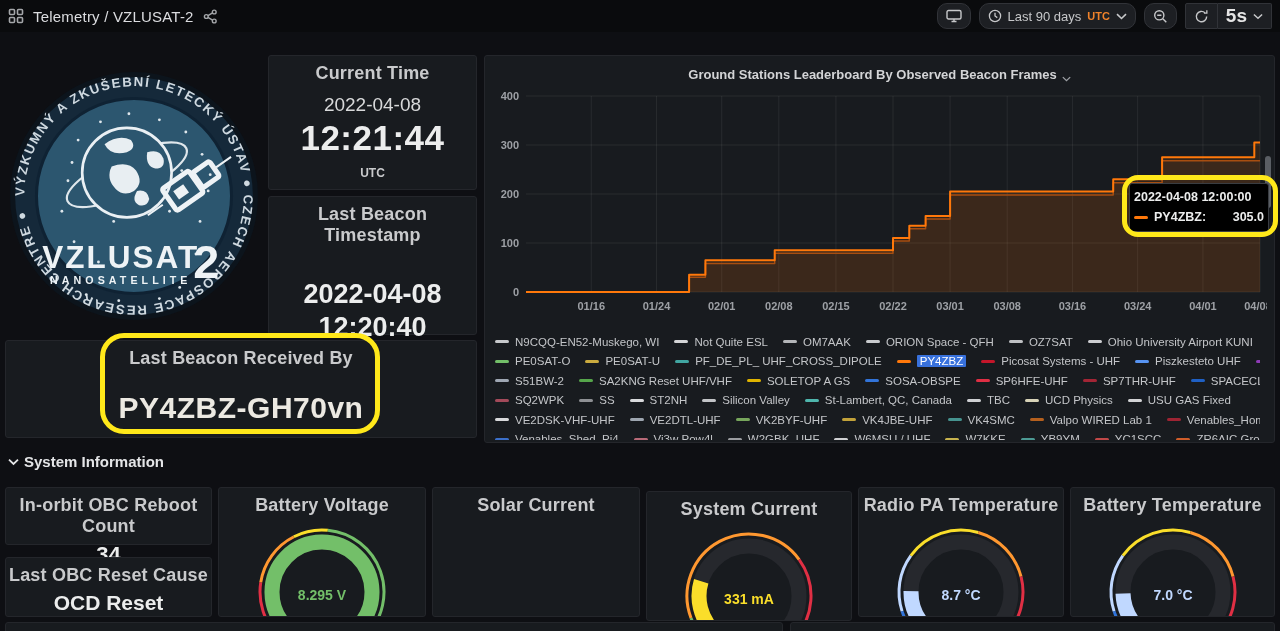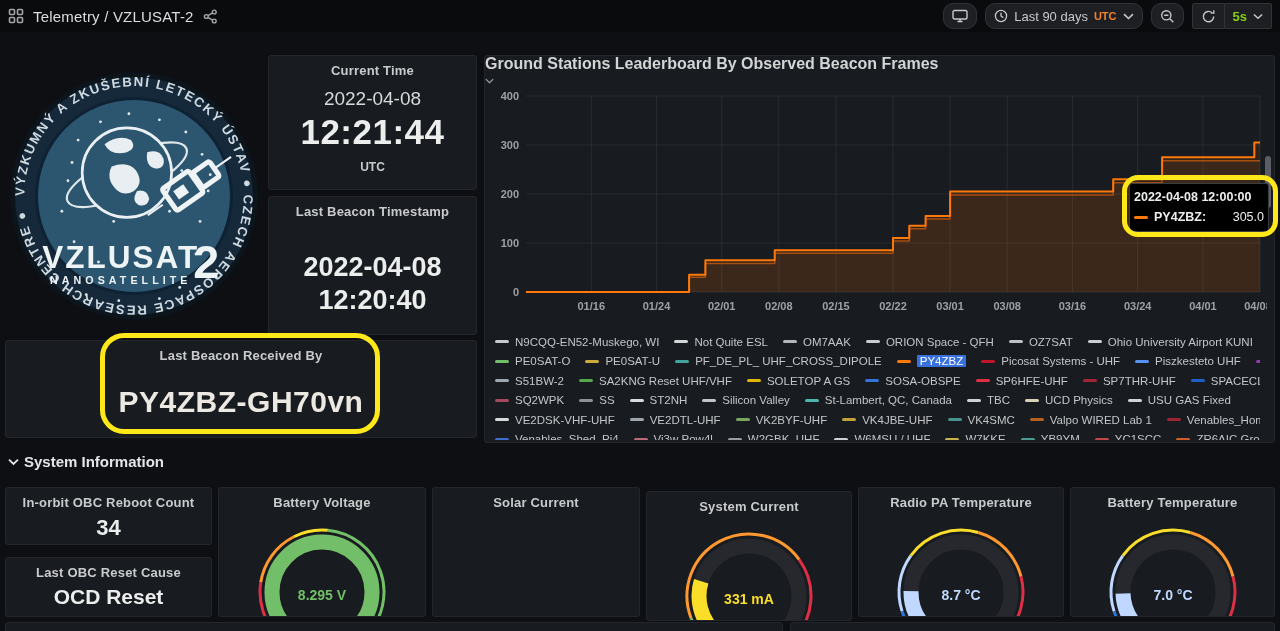--- a/index.html
+++ b/index.html
@@ -10,54 +10,54 @@
   
   .topbar { position:absolute; top:0; left:0; width:1280px; height:32px; background:#0a0b0d; display:flex; align-items:center; justify-content:space-between; padding:0 8px; }
   .tb-left { display:flex; align-items:center; gap:9px; }
   .tb-title { color:#dcdde0; font-size:15px; font-weight:500; letter-spacing:.2px; }
   .tb-right { display:flex; align-items:center; gap:8px; }
   .tb-btn { height:26px; background:#1d1f23; border:1px solid #313338; border-radius:10px; display:flex; align-items:center; gap:6px; padding:0 8px; color:#c7c8ca; font-size:13px; }
   .tb-group { display:flex; }
   .tb-group .tb-btn:first-child { border-radius:2px 0 0 2px; }
   .tb-group .tb-btn:last-child { border-radius:0 2px 2px 0; border-left:none; }
   .accent { color:#f0822a; font-weight:bold; font-size:11px; }
-  .accent-lg { color:#84cc16; font-weight:bold; font-size:13px;text-align:center; }
+  .accent-lg { color:#e5e5e5; font-weight:bold; font-size:19px;text-align:center; }
   .icon { display:inline-flex; align-items:center; justify-content:center; }
 
   
   .dash { position:absolute; top:32px; left:0; width:1280px; height:599px; }
   .panel { position:absolute; background:#181b1f; border:1px solid #24262b; border-radius:3px; }
-  .p-title { color:#c9cacc; font-size:13px; font-weight:bold; text-align:center; padding-top:7px; letter-spacing:.2px; }
+  .p-title { color:#c9cacc; font-size:18px; font-weight:bold; text-align:center; padding-top:7px; letter-spacing:.2px; }
 
   .logo-wrap { position:absolute; left:5px; top:23px; width:257px; height:282px; display:flex; align-items:center; justify-content:center; }
 
   .ct-date { text-align:center; color:#d8d9da; font-size:19px; margin-top:10px; }
   .ct-time { text-align:center; color:#eceded; font-size:35px; font-weight:600; margin-top:2px; letter-spacing:.5px; }
   .ct-tz   { text-align:center; color:#c9cacc; font-size:12px; font-weight:bold; margin-top:8px; }
   .bt-line { text-align:center; color:#eceded; font-size:27px; font-weight:600; line-height:33px; }
   .bby-val { text-align:center; color:#ece9e2; font-size:30px; font-weight:bold; margin-top:22px; letter-spacing:.5px; }
 
   .stat-val { text-align:center; color:#eceded; font-weight:bold; }
 
   
   .chart-panel { left:484px; top:23px; width:791px; height:388px; }
-  .chart-title { display:flex; align-items:flex-start; justify-content:center; gap:5px; height:26px; color:#d3d4d6; font-size:16px; font-weight:bold;flex-direction:column; }
+  .chart-title { display:flex; align-items:flex-end; justify-content:center; gap:5px; height:26px; color:#d3d4d6; font-size:13px; font-weight:bold; }
   .legend { position:absolute; left:10px; right:14px; top:276px; height:108px; overflow:hidden; }
   .legend-row { display:flex; flex-wrap:nowrap; align-items:center; height:19.5px; gap:15px; }
   .legend-item { display:inline-flex; align-items:center; gap:6px; white-space:nowrap; }
   .legend-dash { width:14px; height:3px; border-radius:2px; flex:none; }
   .legend-label { color:#c3c5c8; font-size:11.5px; }
   .legend-label.sel { background:#3871dc; color:#ffffff; padding:0 3px; border-radius:1px; }
   .legend-scrollbar { position:absolute; right:3px; top:100px; width:6px; height:52px; background:#5a5e64; border-radius:3px; }
 
   .tooltip { position:absolute; left:644px; top:127px; width:140px; background:#000000; border:1px solid #3a3d42; border-radius:3px; padding:6px 4px 7px; z-index:5; }
   .tt-time { color:#eceded; font-size:12.5px; font-weight:bold; white-space:nowrap; }
   .tt-row { display:flex; align-items:center; gap:6px; margin-top:6px; }
   .tt-name { color:#eceded; font-size:12.5px; font-weight:bold; flex:1; }
-  .tt-val { color:#eceded; font-size:12.5px; font-weight:normal; }
+  .tt-val { color:#eceded; font-size:12.5px; font-weight:bold; }
 
   .annotation { position:absolute; border:5px solid #ffe81a; border-radius:16px; z-index:9; pointer-events:none; }
 
   .section-head { position:absolute; left:8px; top:421px; display:flex; align-items:center; gap:5px; color:#e4e5e7; font-size:15px; font-weight:bold; }
 
   .gauge-body { position:absolute; left:0; right:0; top:24px; bottom:0; display:flex; align-items:center; justify-content:center; }
 
   .partial { position:absolute; top:590px; height:40px; background:#181b1f; border:1px solid #24262b; border-radius:3px 3px 0 0; }
 </style>
 </head>

